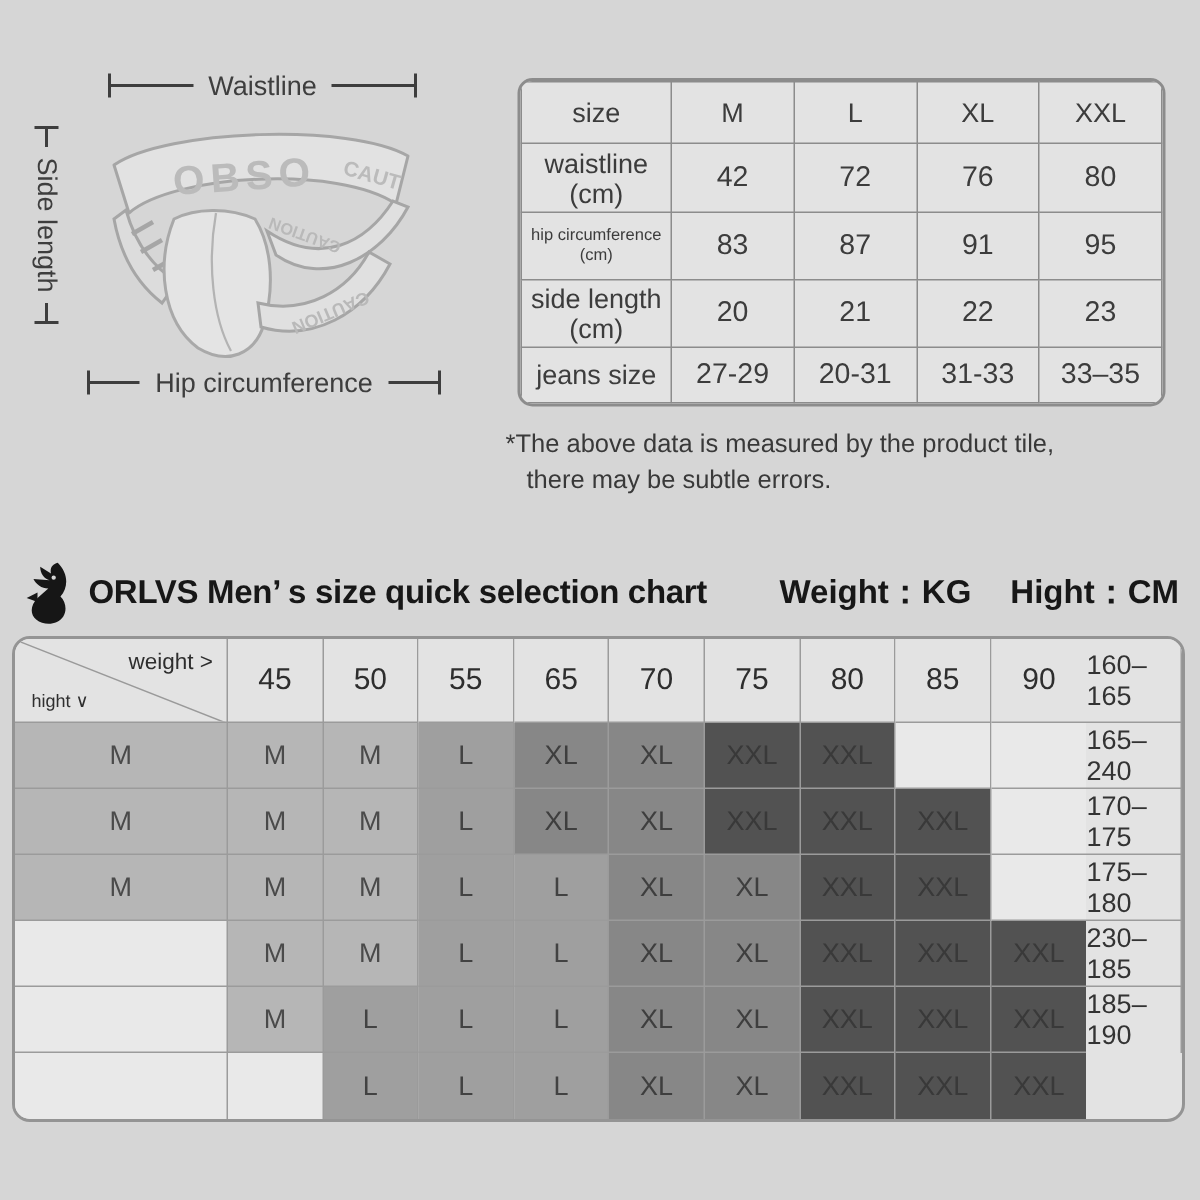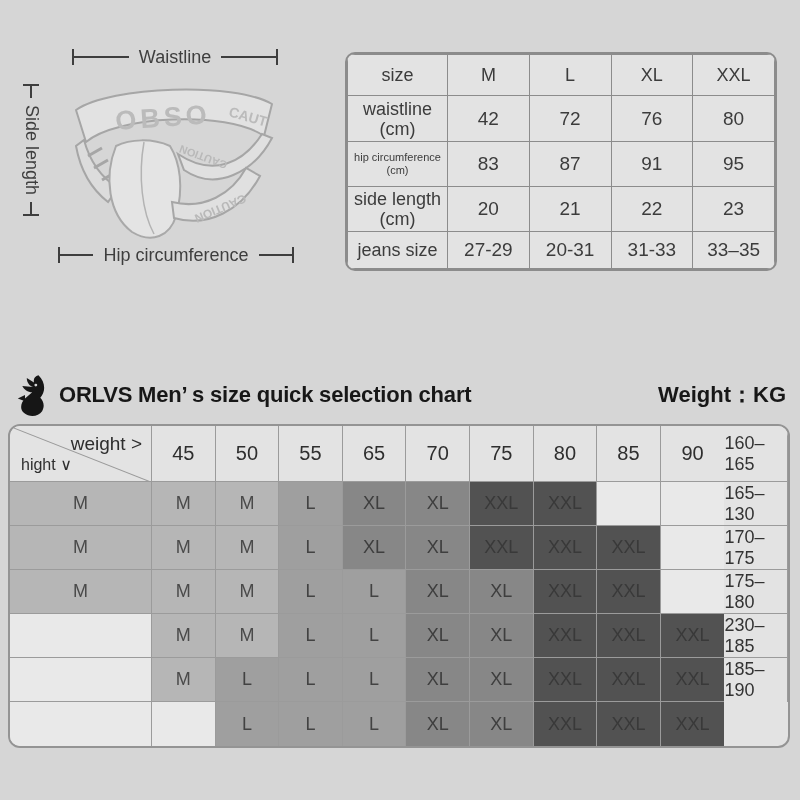--- a/index.html
+++ b/index.html
@@ -66,22 +66,22 @@
     grid-template-rows:56px repeat(6,1fr);}
   .gcell{
     display:flex;align-items:center;justify-content:center;
     border-right:1px solid #9b9b9b;border-bottom:1px solid #9b9b9b;
     background:#e3e3e3;font-size:18px;color:#474747;overflow:hidden;
   }
   .gcell.colhead{font-size:20px;color:#2e2e2e;}
   .gcell.rowhead{font-size:18px;color:#333333;}
   .gcell.corner{position:relative;}
   .corner .diag{position:absolute;top:0;left:0;width:154px;height:0;border-top:1px solid #9a9a9a;transform-origin:0 0;transform:rotate(21.5deg);}
-  .corner .cw{position:absolute;top:7px;right:9px;font-size:19px;color:#2e2e2e;}
-  .corner .ch{position:absolute;bottom:7px;left:11px;font-size:16px;color:#2e2e2e;}
+  .corner .cw{position:absolute;top:7px;right:9px;font-size:15px;color:#2e2e2e;}
+  .corner .ch{position:absolute;bottom:7px;left:11px;font-size:12px;color:#2e2e2e;}
 </style>
 </head>
 <body>
 
 <div id="canvas">
 
   <div>
 
     <div class="measure-h" style="left:72px;top:46px;width:206px;">
       <span class="tick"></span>
@@ -180,30 +180,35 @@
             </th>
             <td>27-29</td>
             <td>20-31</td>
             <td>31-33</td>
             <td>33–35</td>
           </tr>
         </tbody>
     </table>
   </div>
 
+  <div class="note">
+    <div class="l1">*The above data is measured by the product tile,</div>
+    <div class="l2">there may be subtle errors.</div>
+  </div>
 
   <div class="chart-header">
     <svg class="chart-logo" viewBox="0 0 40 48">
       <path fill="#161616" d="M25,2 C21,3 19,6 20,10 L12,5 C12,10 15,14 19,15 L7,14 C9,18 13,21 18,21 L10,28 C5,33 4,40 9,44 C15,49 25,48 29,42 C32,37 31,31 27,27 C33,20 33,10 25,2 Z"></path>
       <path fill="#161616" d="M10,24 L2,28 L10,31 Z"></path>
       <circle cx="22" cy="13" r="1.6" fill="#d6d6d6"></circle>
     </svg>
     <span class="chart-title">ORLVS Men’ s size quick selection chart</span>
     <span class="chart-units">
       <span>Weight：KG</span>
+      <span>Hight：CM</span>
     </span>
   </div>
 
   <div class="grid-wrap">
     <div id="selection-grid">
       <div class="gcell corner">
         <span class="diag"></span>
         <span class="cw">weight &gt;</span>
         <span class="ch">hight ∨</span>
       </div>
@@ -221,21 +226,21 @@
         <div class="gcell sizecell" style="background: rgb(182, 182, 182); color: rgb(74, 74, 74);">M</div>
         <div class="gcell sizecell" style="background: rgb(182, 182, 182); color: rgb(74, 74, 74);">M</div>
         <div class="gcell sizecell" style="background: rgb(182, 182, 182); color: rgb(74, 74, 74);">M</div>
         <div class="gcell sizecell" style="background: rgb(159, 159, 159); color: rgb(66, 66, 66);">L</div>
         <div class="gcell sizecell" style="background: rgb(135, 135, 135); color: rgb(62, 62, 62);">XL</div>
         <div class="gcell sizecell" style="background: rgb(135, 135, 135); color: rgb(62, 62, 62);">XL</div>
         <div class="gcell sizecell" style="background: rgb(82, 82, 82); color: rgb(57, 57, 57);">XXL</div>
         <div class="gcell sizecell" style="background: rgb(82, 82, 82); color: rgb(57, 57, 57);">XXL</div>
         <div class="gcell sizecell" style="background: rgb(233, 233, 233);"></div>
         <div class="gcell sizecell" style="background: rgb(233, 233, 233); border-right: none;"></div>
-        <div class="gcell rowhead">165–130</div>
+        <div class="gcell rowhead">165–240</div>
         <div class="gcell sizecell" style="background: rgb(182, 182, 182); color: rgb(74, 74, 74);">M</div>
         <div class="gcell sizecell" style="background: rgb(182, 182, 182); color: rgb(74, 74, 74);">M</div>
         <div class="gcell sizecell" style="background: rgb(182, 182, 182); color: rgb(74, 74, 74);">M</div>
         <div class="gcell sizecell" style="background: rgb(159, 159, 159); color: rgb(66, 66, 66);">L</div>
         <div class="gcell sizecell" style="background: rgb(135, 135, 135); color: rgb(62, 62, 62);">XL</div>
         <div class="gcell sizecell" style="background: rgb(135, 135, 135); color: rgb(62, 62, 62);">XL</div>
         <div class="gcell sizecell" style="background: rgb(82, 82, 82); color: rgb(57, 57, 57);">XXL</div>
         <div class="gcell sizecell" style="background: rgb(82, 82, 82); color: rgb(57, 57, 57);">XXL</div>
         <div class="gcell sizecell" style="background: rgb(82, 82, 82); color: rgb(57, 57, 57);">XXL</div>
         <div class="gcell sizecell" style="background: rgb(233, 233, 233); border-right: none;"></div>

